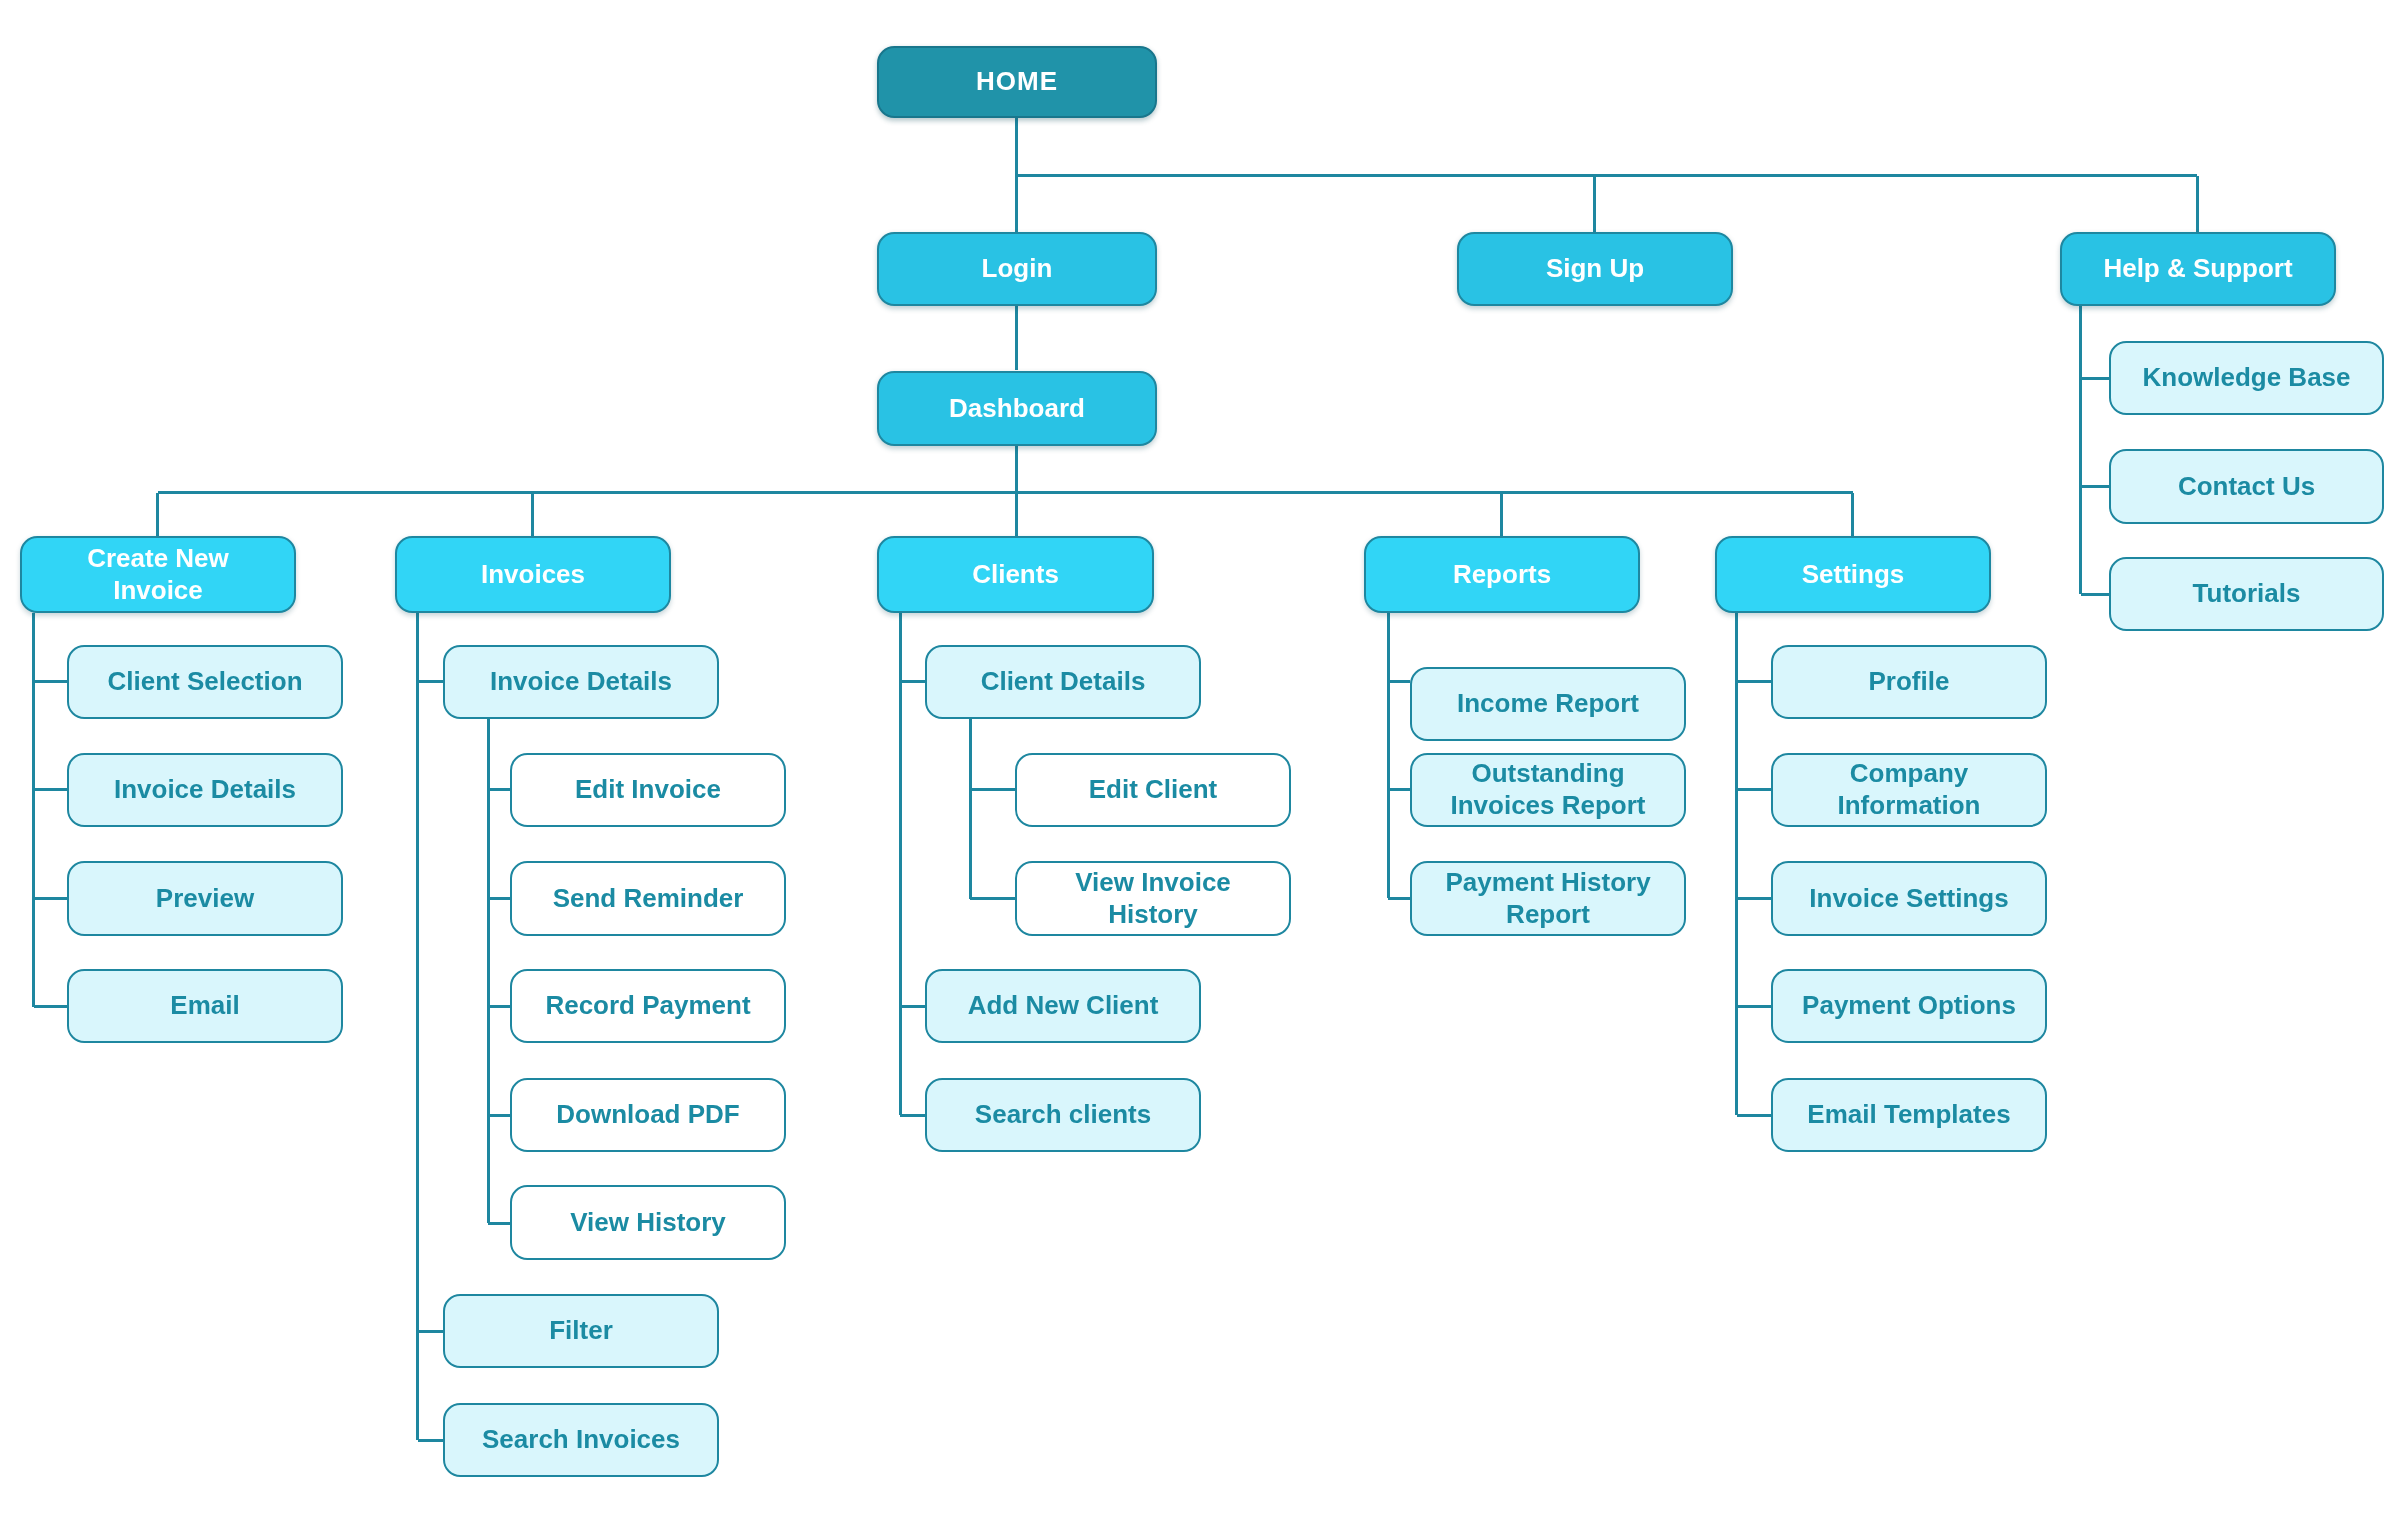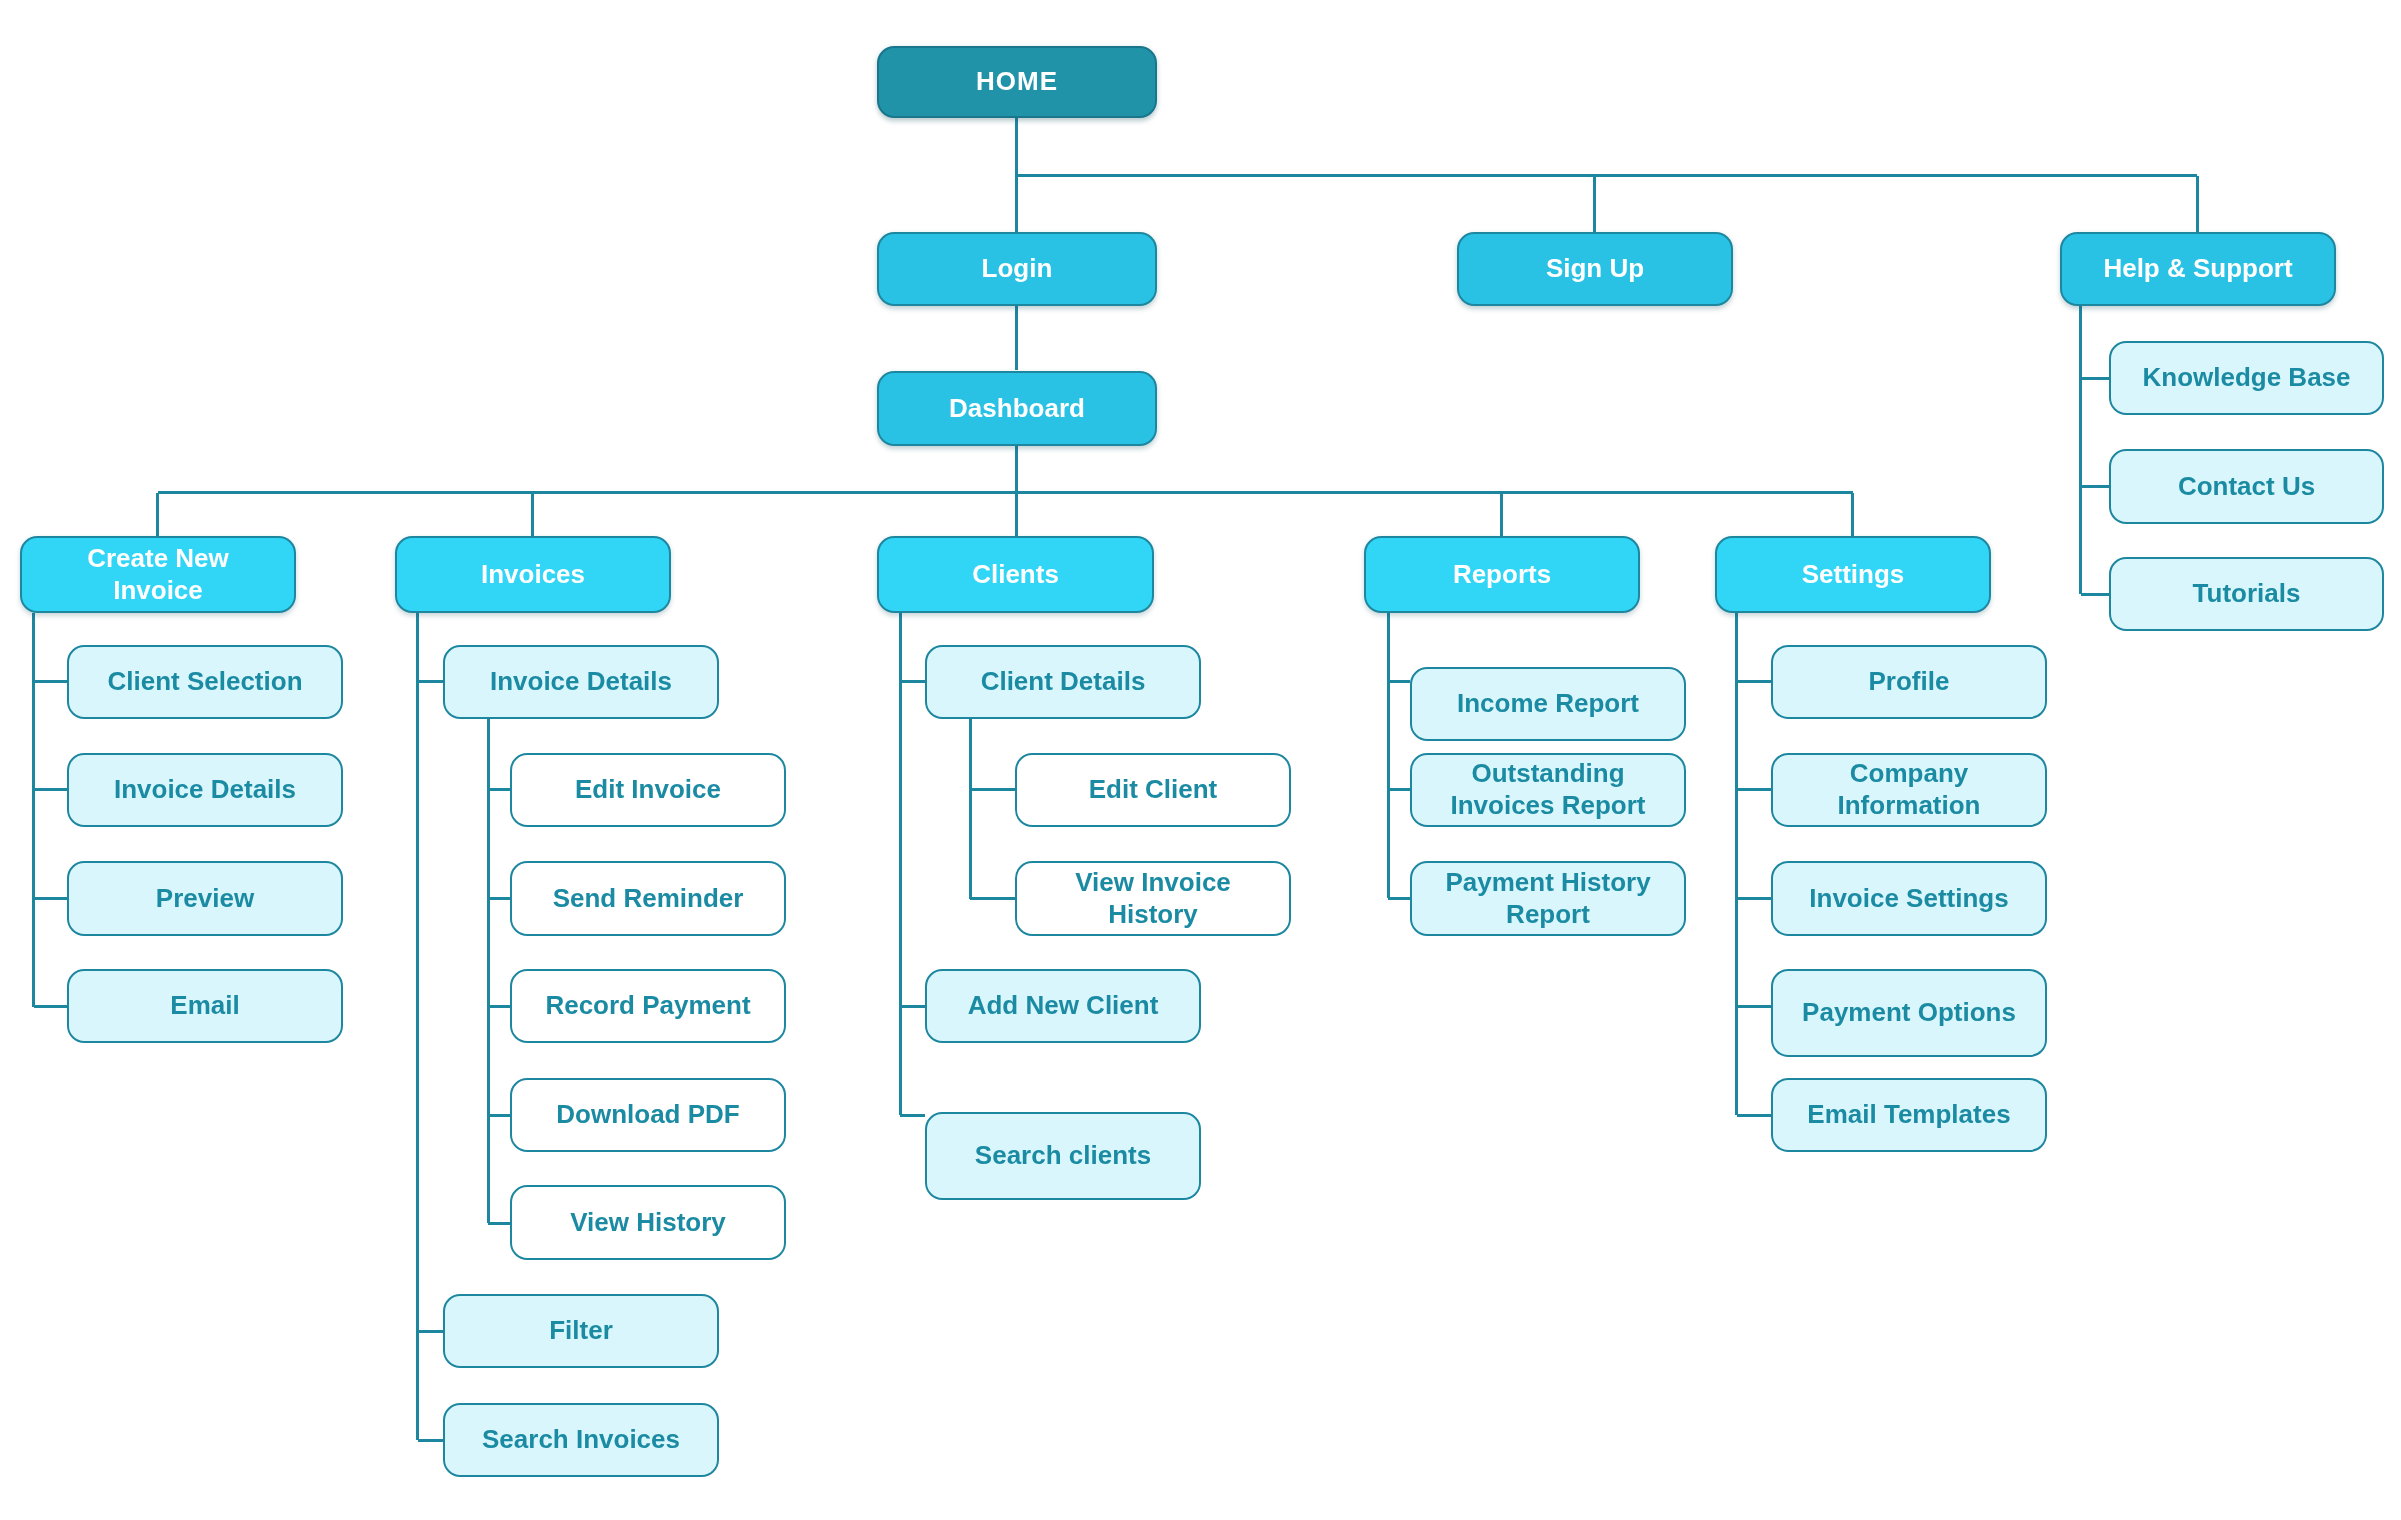--- a/index.html
+++ b/index.html
@@ -138,26 +138,26 @@
     <div class="node action" style="left: 510px; top: 969px; width: 276px; height: 74px;"><span>Record Payment</span></div>
     <div class="node action" style="left: 510px; top: 1078px; width: 276px; height: 74px;"><span>Download PDF</span></div>
     <div class="node action" style="left: 510px; top: 1185px; width: 276px; height: 75px;"><span>View History</span></div>
     <div class="node leaf" style="left: 443px; top: 1294px; width: 276px; height: 74px;"><span>Filter</span></div>
     <div class="node leaf" style="left: 443px; top: 1403px; width: 276px; height: 74px;"><span>Search Invoices</span></div>
     <div class="node leaf" style="left: 925px; top: 645px; width: 276px; height: 74px;"><span>Client Details</span></div>
     <div class="node action" style="left: 1015px; top: 753px; width: 276px; height: 74px;"><span>Edit Client</span></div>
     <div class="node action" style="left: 1015px; top: 861px; width: 276px; height: 75px;"><span>View Invoice
 History</span></div>
     <div class="node leaf" style="left: 925px; top: 969px; width: 276px; height: 74px;"><span>Add New Client</span></div>
-    <div class="node leaf" style="left: 925px; top: 1112px; width: 276px; height: 88px;"><span>Search clients</span></div>
+    <div class="node leaf" style="left: 925px; top: 1078px; width: 276px; height: 74px;"><span>Search clients</span></div>
     <div class="node leaf" style="left: 1410px; top: 645px; width: 276px; height: 74px; margin-top: 22px;"><span>Income Report</span></div>
     <div class="node leaf" style="left: 1410px; top: 753px; width: 276px; height: 74px;"><span>Outstanding
 Invoices Report</span></div>
     <div class="node leaf" style="left: 1410px; top: 861px; width: 276px; height: 75px;"><span>Payment History
 Report</span></div>
     <div class="node leaf" style="left: 1771px; top: 645px; width: 276px; height: 74px;"><span>Profile</span></div>
     <div class="node leaf" style="left: 1771px; top: 753px; width: 276px; height: 74px;"><span>Company
 Information</span></div>
     <div class="node leaf" style="left: 1771px; top: 861px; width: 276px; height: 75px;"><span>Invoice Settings</span></div>
-    <div class="node leaf" style="left: 1771px; top: 969px; width: 276px; height: 88px;"><span>Payment Options</span></div>
+    <div class="node leaf" style="left: 1771px; top: 969px; width: 276px; height: 74px;"><span>Payment Options</span></div>
     <div class="node leaf" style="left: 1771px; top: 1078px; width: 276px; height: 74px;"><span>Email Templates</span></div>
   </div>
 
 
 </body></html>

